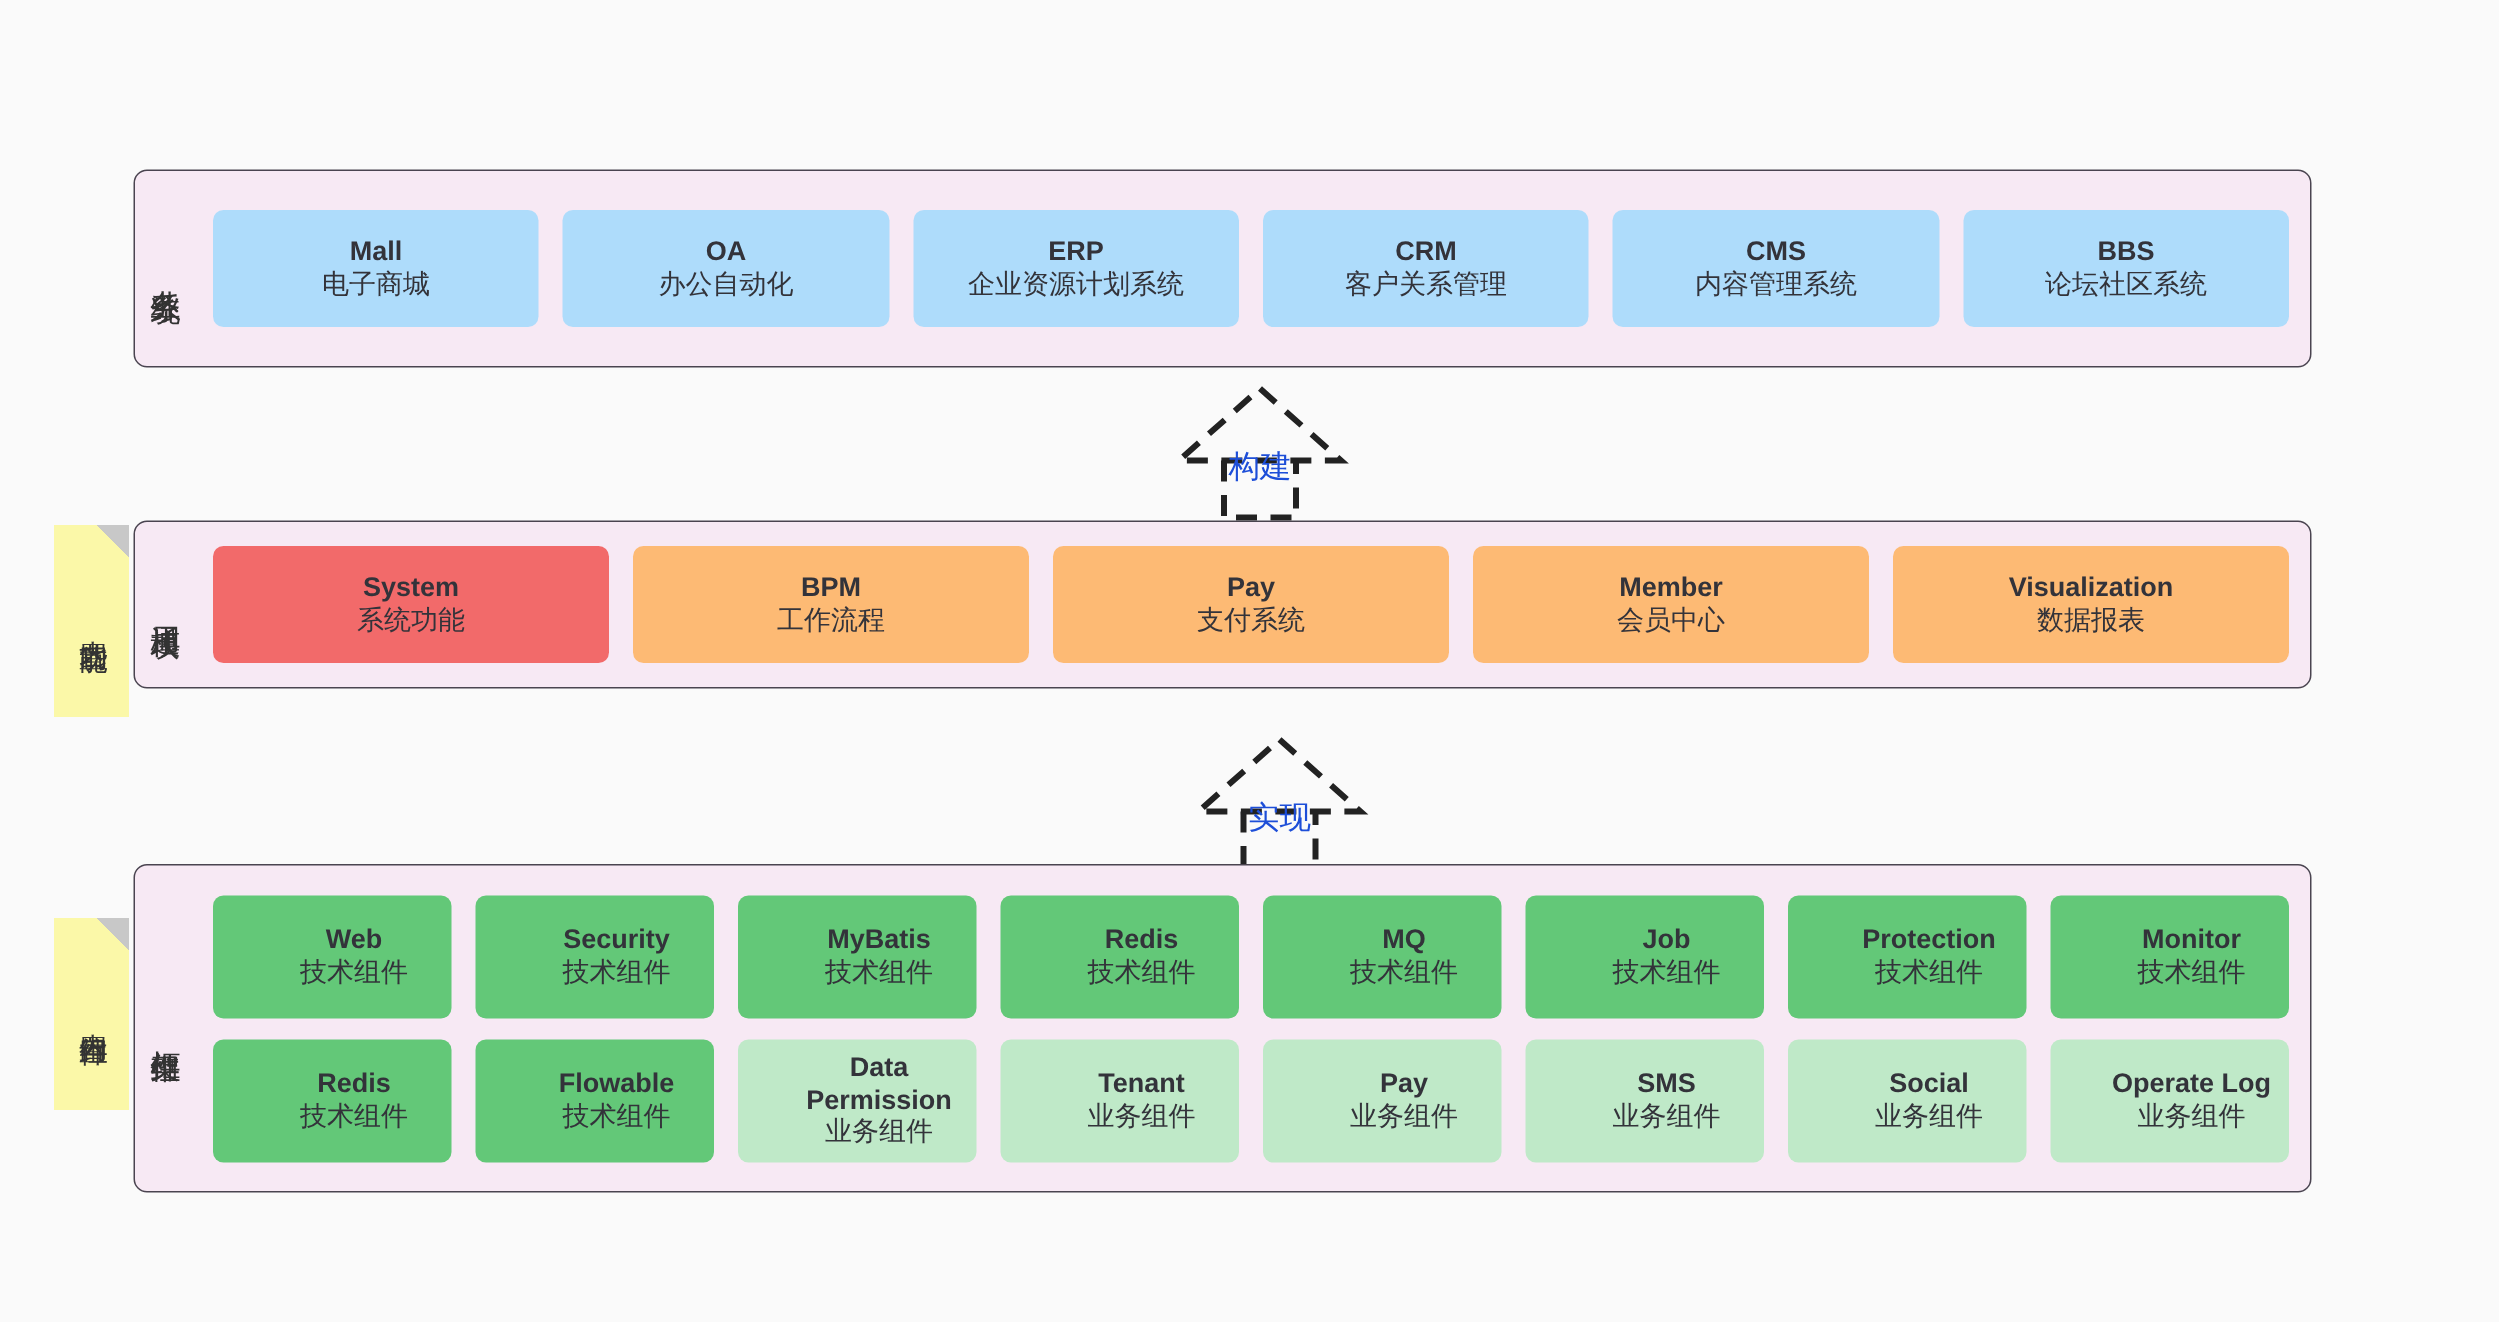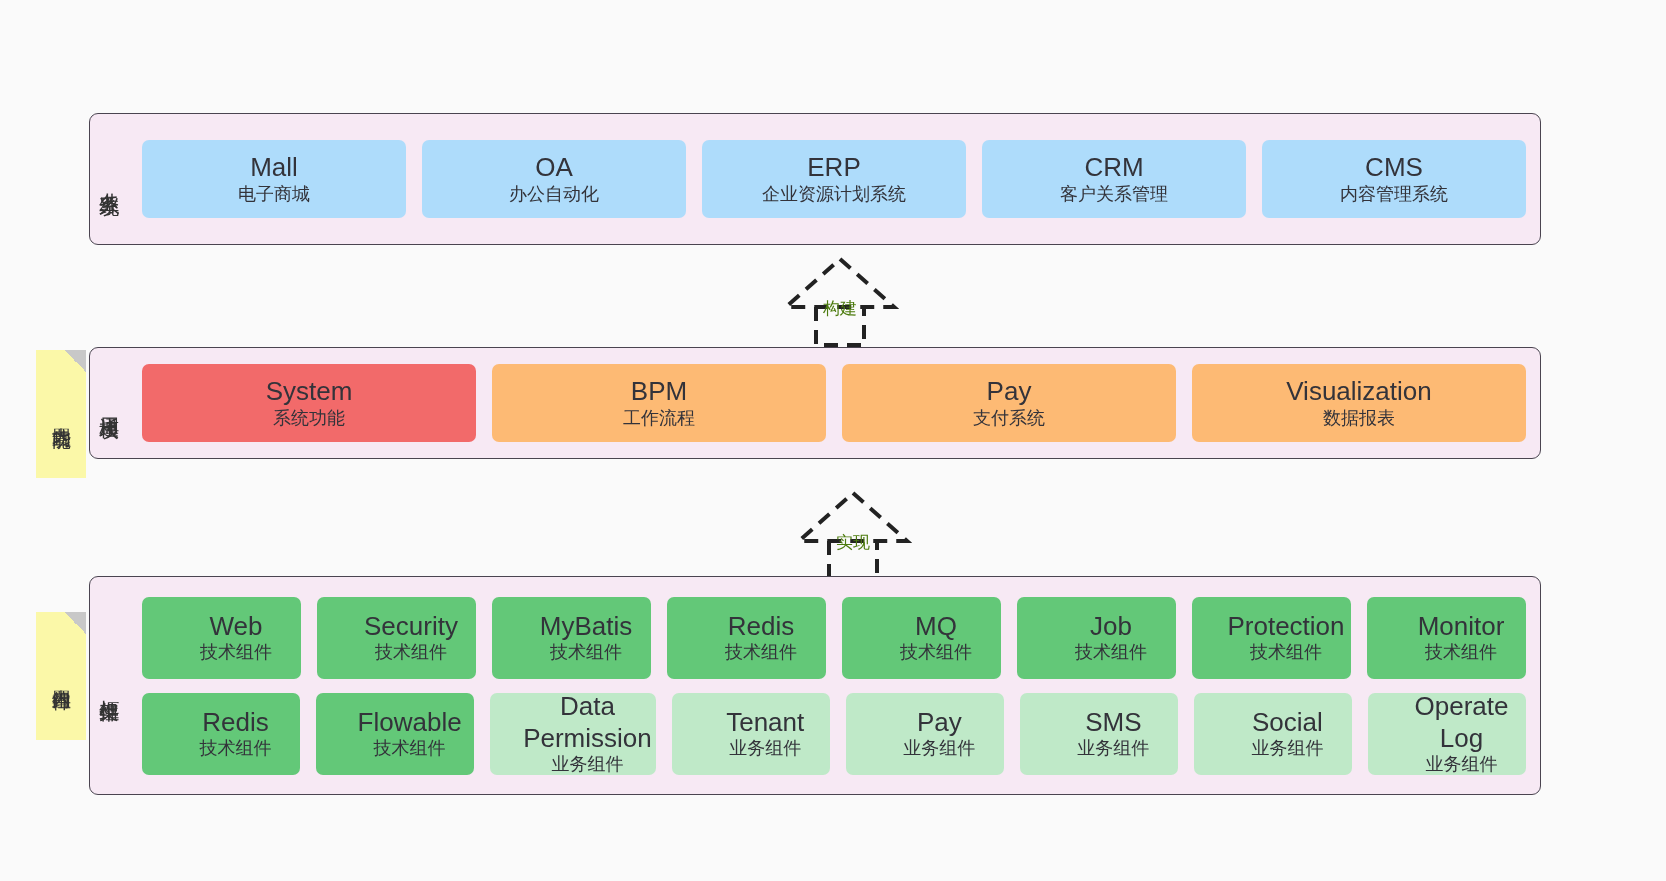--- a/index.html
+++ b/index.html
@@ -59,21 +59,21 @@
     border-radius:7px;
     display:flex;
     flex-direction:column;
     align-items:center;
     justify-content:center;
     text-align:center;
     line-height:1.22;
     color:#33333a;
     padding:6px 4px;
   }
-  .box .t1 { font-size:26px; }
+  .box .t1 { font-size:18px;font-weight:bold; }
   .box .t2 { font-size:18px; }
 
   .h-tall  { height:78px; }
   .h-short { height:82px;padding-left:33px; }
 
   .c-blue      { background:#aedcfb; }
   .c-red       { background:#f26a6a; }
   .c-pink      { background:#fdba74; }
   .c-green     { background:#63c878; }
   .c-lgreen    { background:#bfe9c8; }
@@ -108,22 +108,22 @@
     position:absolute;
     width:160px;
     height:96px;
   }
   .conn svg { display:block; width:100%; height:100%; }
   .conn .conn-label {
     position:absolute;
     left:50%;
     top:44px;
     transform:translateX(-50%);
-    font-size:17px;
-    color:#4d7c0f;
+    font-size:21px;
+    color:#1d4ed8;
     background:transparent;
     padding:0 1px;
     white-space:nowrap;
   }
 </style>
 </head>
 <body>
 
 <div class="stage">
 
@@ -143,20 +143,24 @@
           <span class="t1">ERP</span>
           <span class="t2">企业资源计划系统</span>
         </div>
         <div class="box c-blue h-tall">
           <span class="t1">CRM</span>
           <span class="t2">客户关系管理</span>
         </div>
         <div class="box c-blue h-tall">
           <span class="t1">CMS</span>
           <span class="t2">内容管理系统</span>
+        </div>
+        <div class="box c-blue h-tall">
+          <span class="t1">BBS</span>
+          <span class="t2">论坛社区系统</span>
         </div>
       </div>
     </div>
   </div>
 
   <div class="conn" style="left:760px; top:253px;">
     <svg viewBox="0 0 160 96" xmlns="http://www.w3.org/2000/svg">
       <path d="M80 6 L134 54 L26 54 Z" fill="none" stroke="#222222" stroke-width="4" stroke-dasharray="14 9" stroke-linecap="butt"></path>
       <path d="M56 54 L56 92 L104 92 L104 54" fill="none" stroke="#222222" stroke-width="4" stroke-dasharray="14 9" stroke-linecap="butt"></path>
     </svg>
@@ -177,20 +181,24 @@
         </div>
         <div class="box c-pink h-tall">
           <span class="t1">BPM</span>
           <span class="t2">工作流程</span>
         </div>
         <div class="box c-pink h-tall">
           <span class="t1">Pay</span>
           <span class="t2">支付系统</span>
         </div>
         <div class="box c-pink h-tall">
+          <span class="t1">Member</span>
+          <span class="t2">会员中心</span>
+        </div>
+        <div class="box c-pink h-tall">
           <span class="t1">Visualization</span>
           <span class="t2">数据报表</span>
         </div>
       </div>
     </div>
   </div>
 
   <div class="conn" style="left:773px; top:487px;">
     <svg viewBox="0 0 160 96" xmlns="http://www.w3.org/2000/svg">
       <path d="M80 6 L134 54 L26 54 Z" fill="none" stroke="#222222" stroke-width="4" stroke-dasharray="14 9" stroke-linecap="butt"></path>

